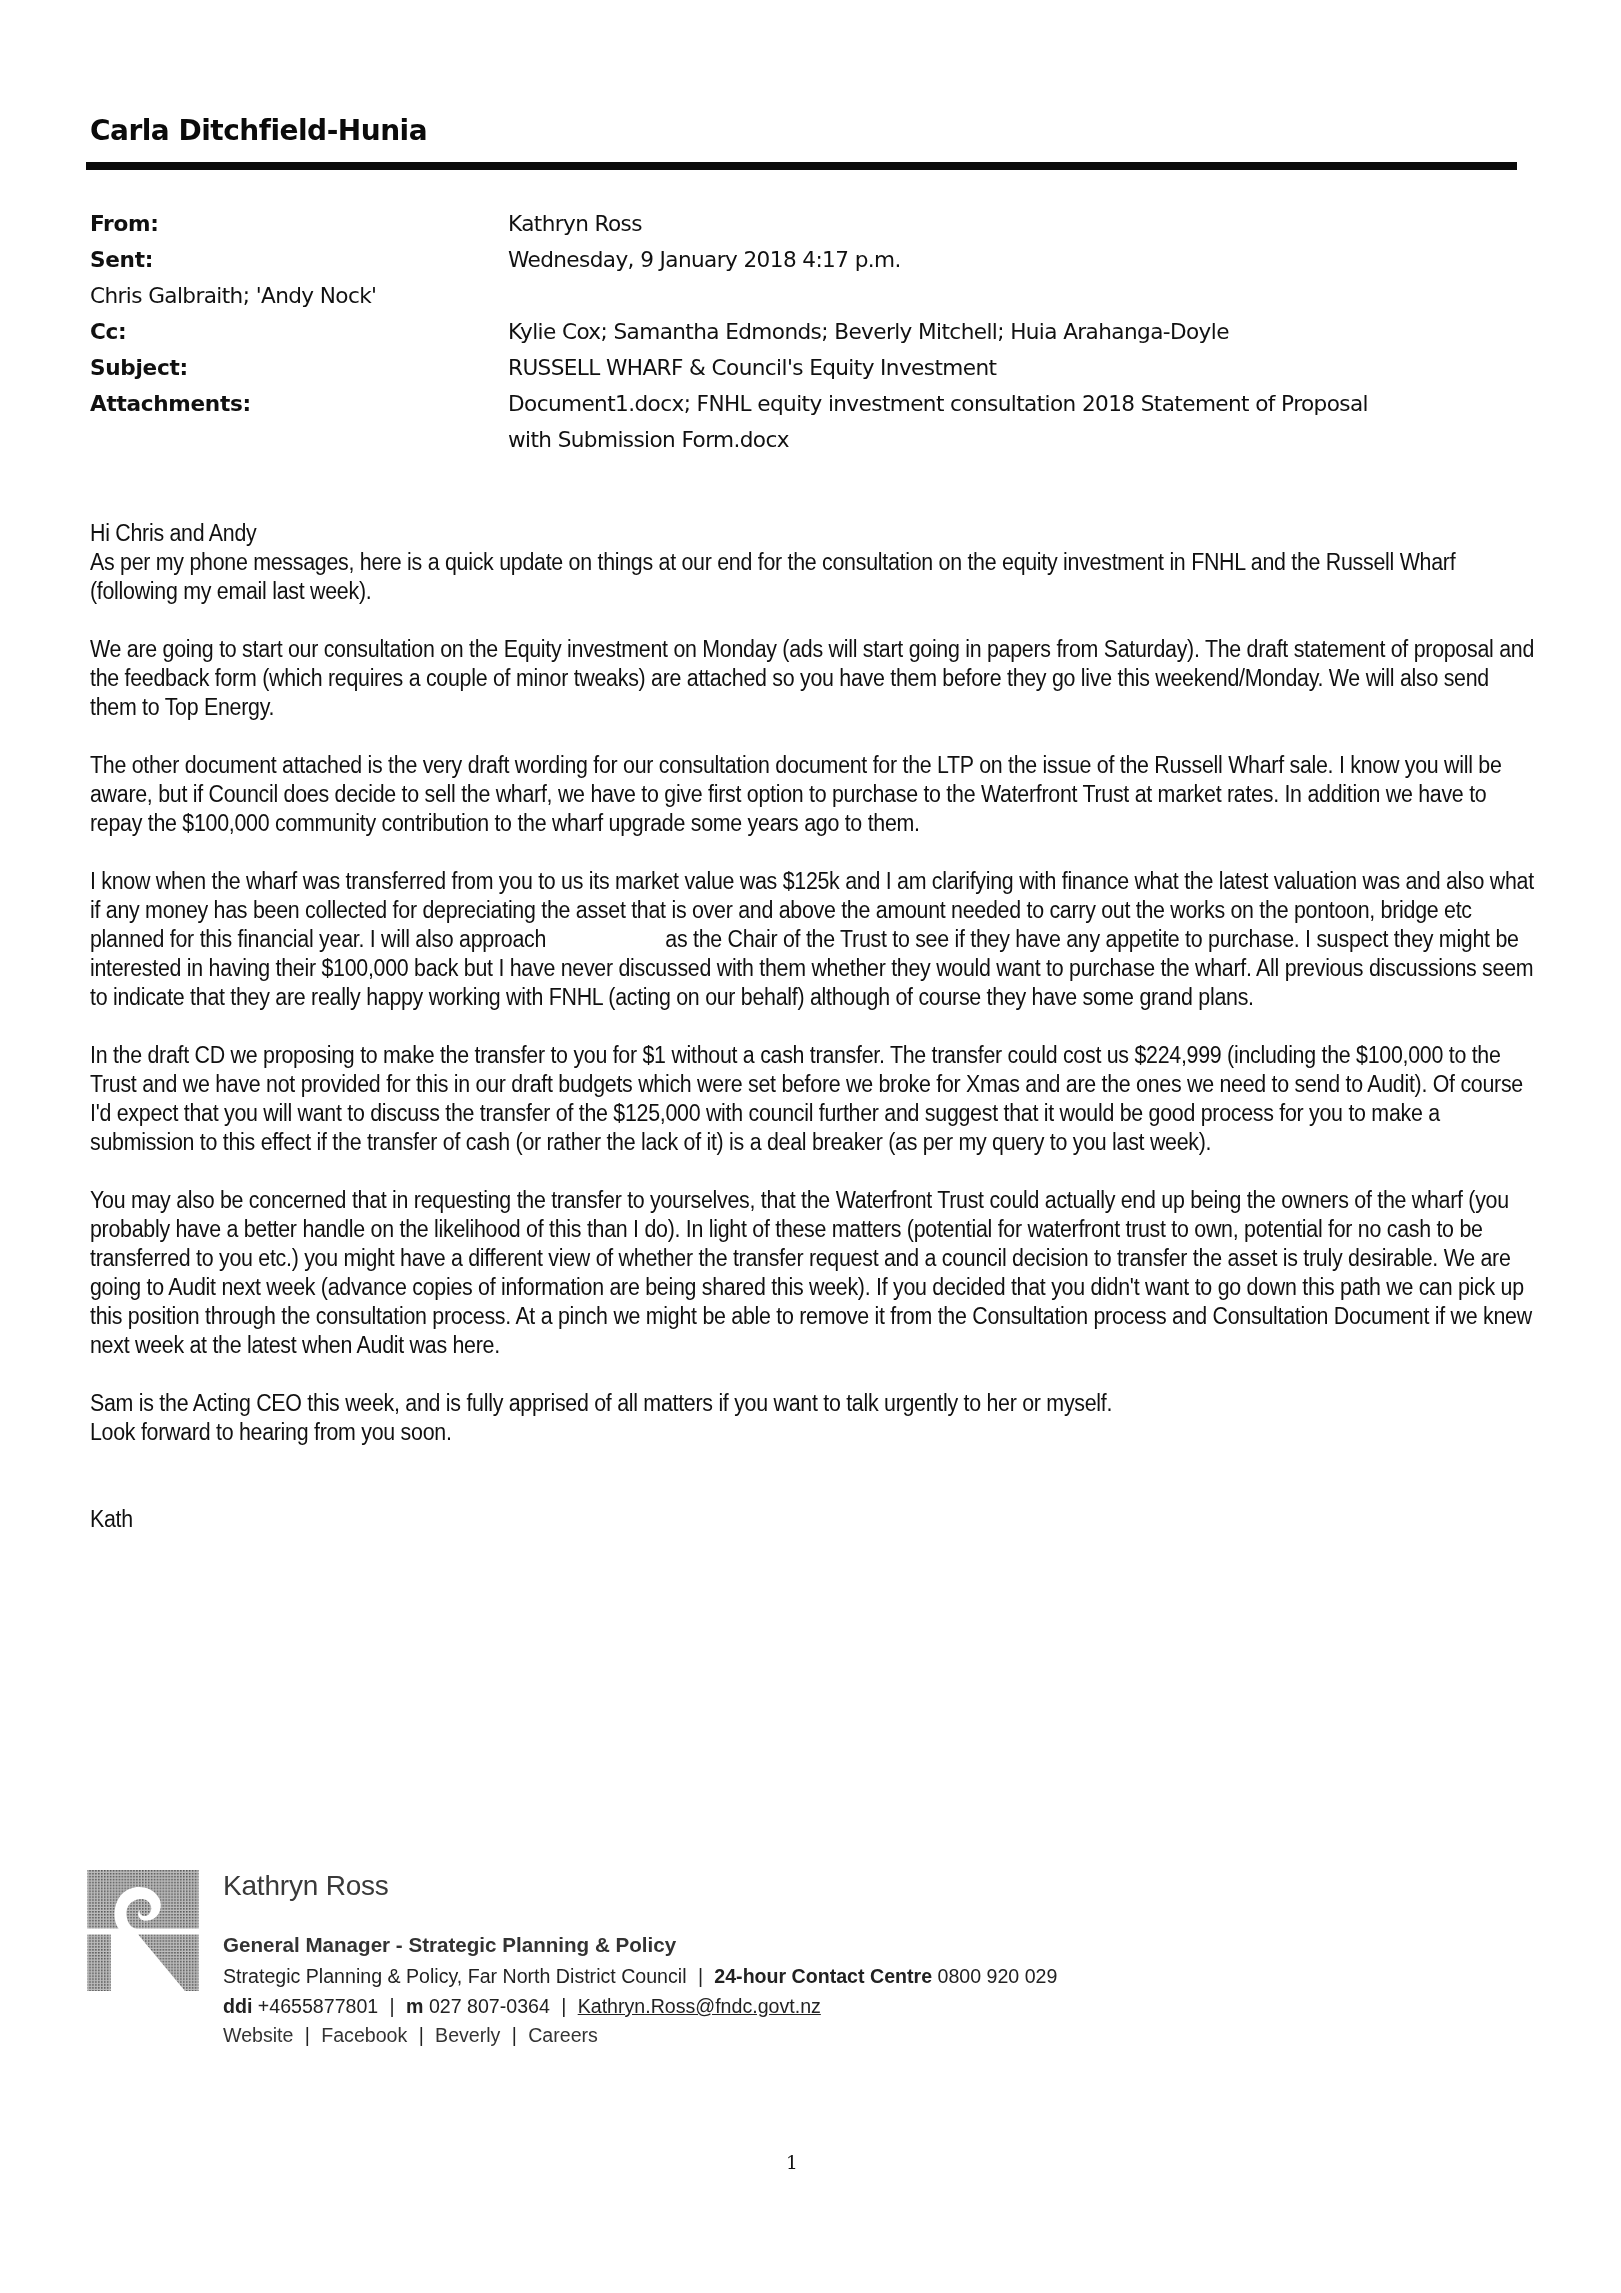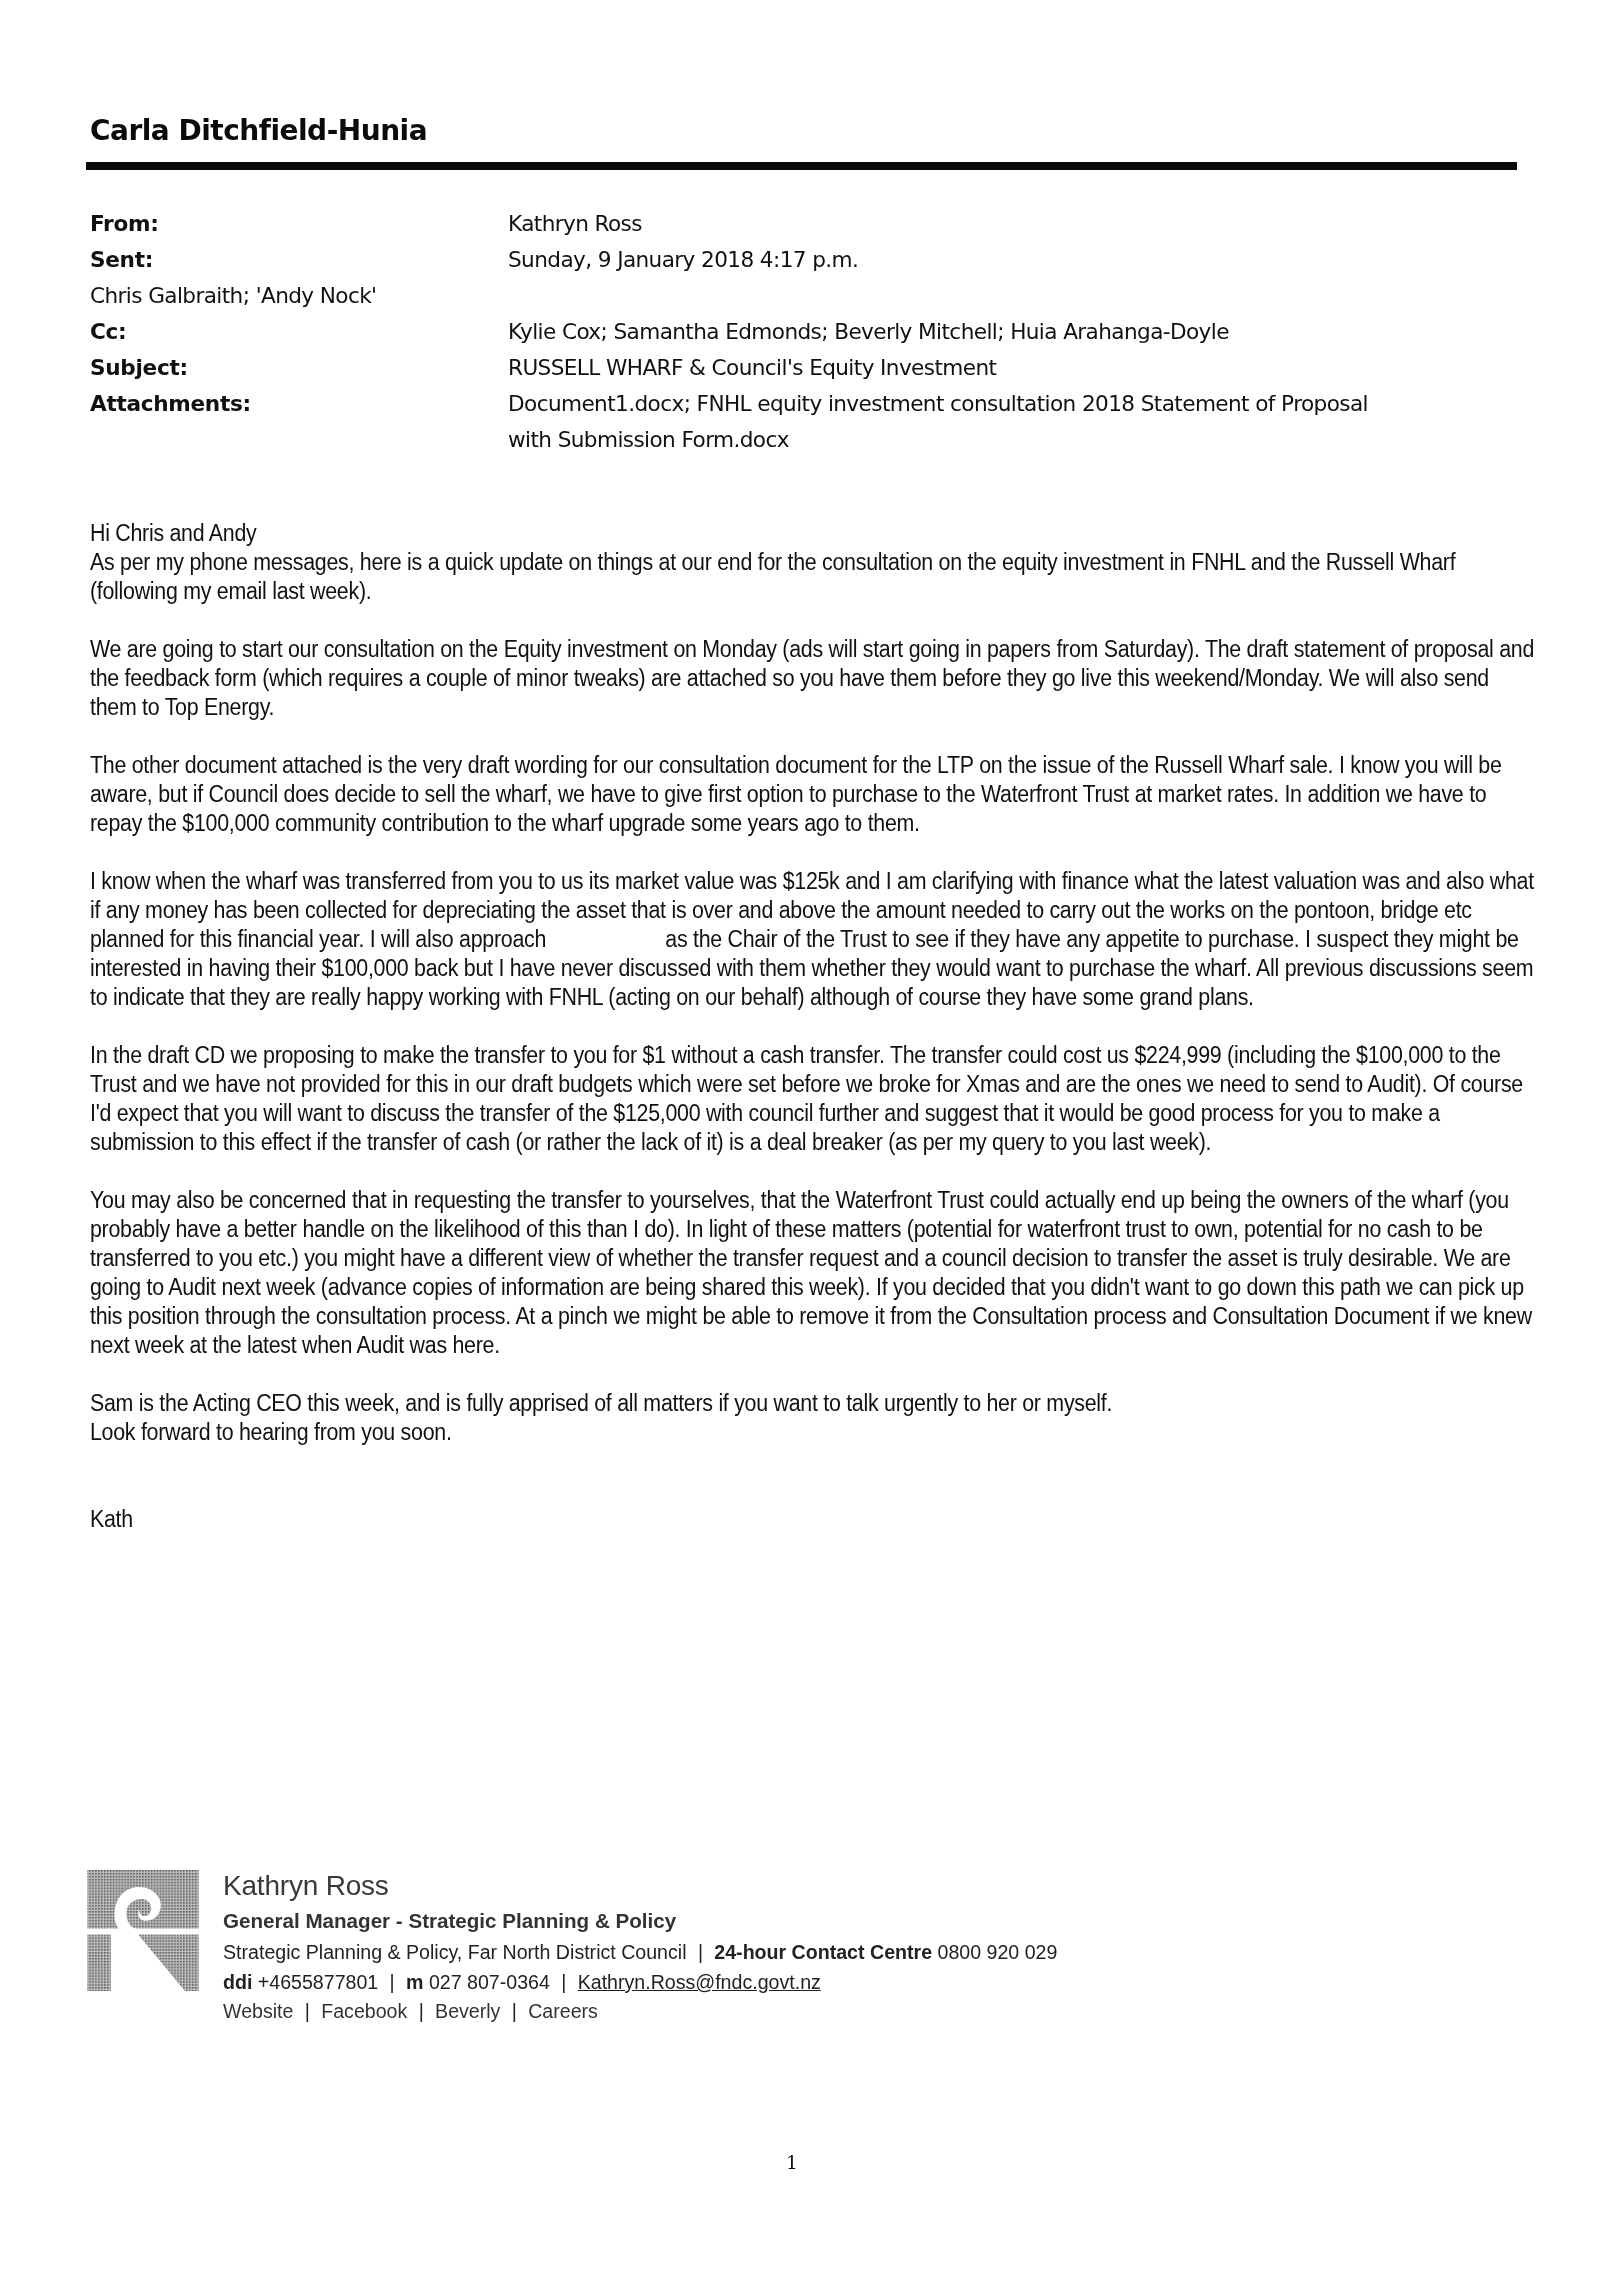--- a/index.html
+++ b/index.html
@@ -31,21 +31,21 @@
   .body p.tight { margin-bottom: 0; }
   .redact { display: inline-block; width: 116px; }
 
   .sig { position: absolute; left: 83px; top: 1867px; }
   .logo { position: absolute; left: 0; top: 2.9px; width: 120px; height: 123px; }
   .sig-text {
     position: absolute; left: 140px; top: 0; width: 1176px;
     font-family: "Liberation Sans", sans-serif; color: #222; white-space: nowrap;
   }
   .sig-name { font-size: 28px; color: #3a3a3a; line-height: 37px; letter-spacing: -0.2px; }
-  .sig-title { font-size: 20.6px; font-weight: bold; color: #333; line-height: 33px; }
+  .sig-title { font-size: 20.6px; font-weight: bold; color: #333; line-height: 33px; margin-top: 24px; }
   .sig-line { font-size: 19.6px; line-height: 30px; color: #222; }
   .sig-line b { font-weight: bold; }
   .sep { display: inline-block; margin: 0 5.9px; color: #222; }
   .email { text-decoration: underline; color: #222; }
   .links { font-size: 19.6px; line-height: 29px; color: #333; }
 
   .page-num {
     position: absolute; left: 786px; top: 2152px;
     font-family: "DejaVu Serif", serif; font-size: 18.6px; color: #111;
   }
@@ -56,21 +56,21 @@
 <div class="title">Carla Ditchfield-Hunia</div>
 <div class="rule"></div>
 
 <div class="hdr">
   <div class="hdr-row">
     <div class="hdr-label">From:</div>
     <div class="hdr-value">Kathryn Ross</div>
   </div>
   <div class="hdr-row">
     <div class="hdr-label">Sent:</div>
-    <div class="hdr-value">Sunday, 9 January 2018 4:17 p.m.</div>
+    <div class="hdr-value">Wednesday, 9 January 2018 4:17 p.m.</div>
   </div>
   <div class="hdr-row">
     <div class="hdr-value">Chris Galbraith; 'Andy Nock'</div>
   </div>
   <div class="hdr-row">
     <div class="hdr-label">Cc:</div>
     <div class="hdr-value">Kylie Cox; Samantha Edmonds; Beverly Mitchell; Huia Arahanga-Doyle</div>
   </div>
   <div class="hdr-row">
     <div class="hdr-label">Subject:</div>

